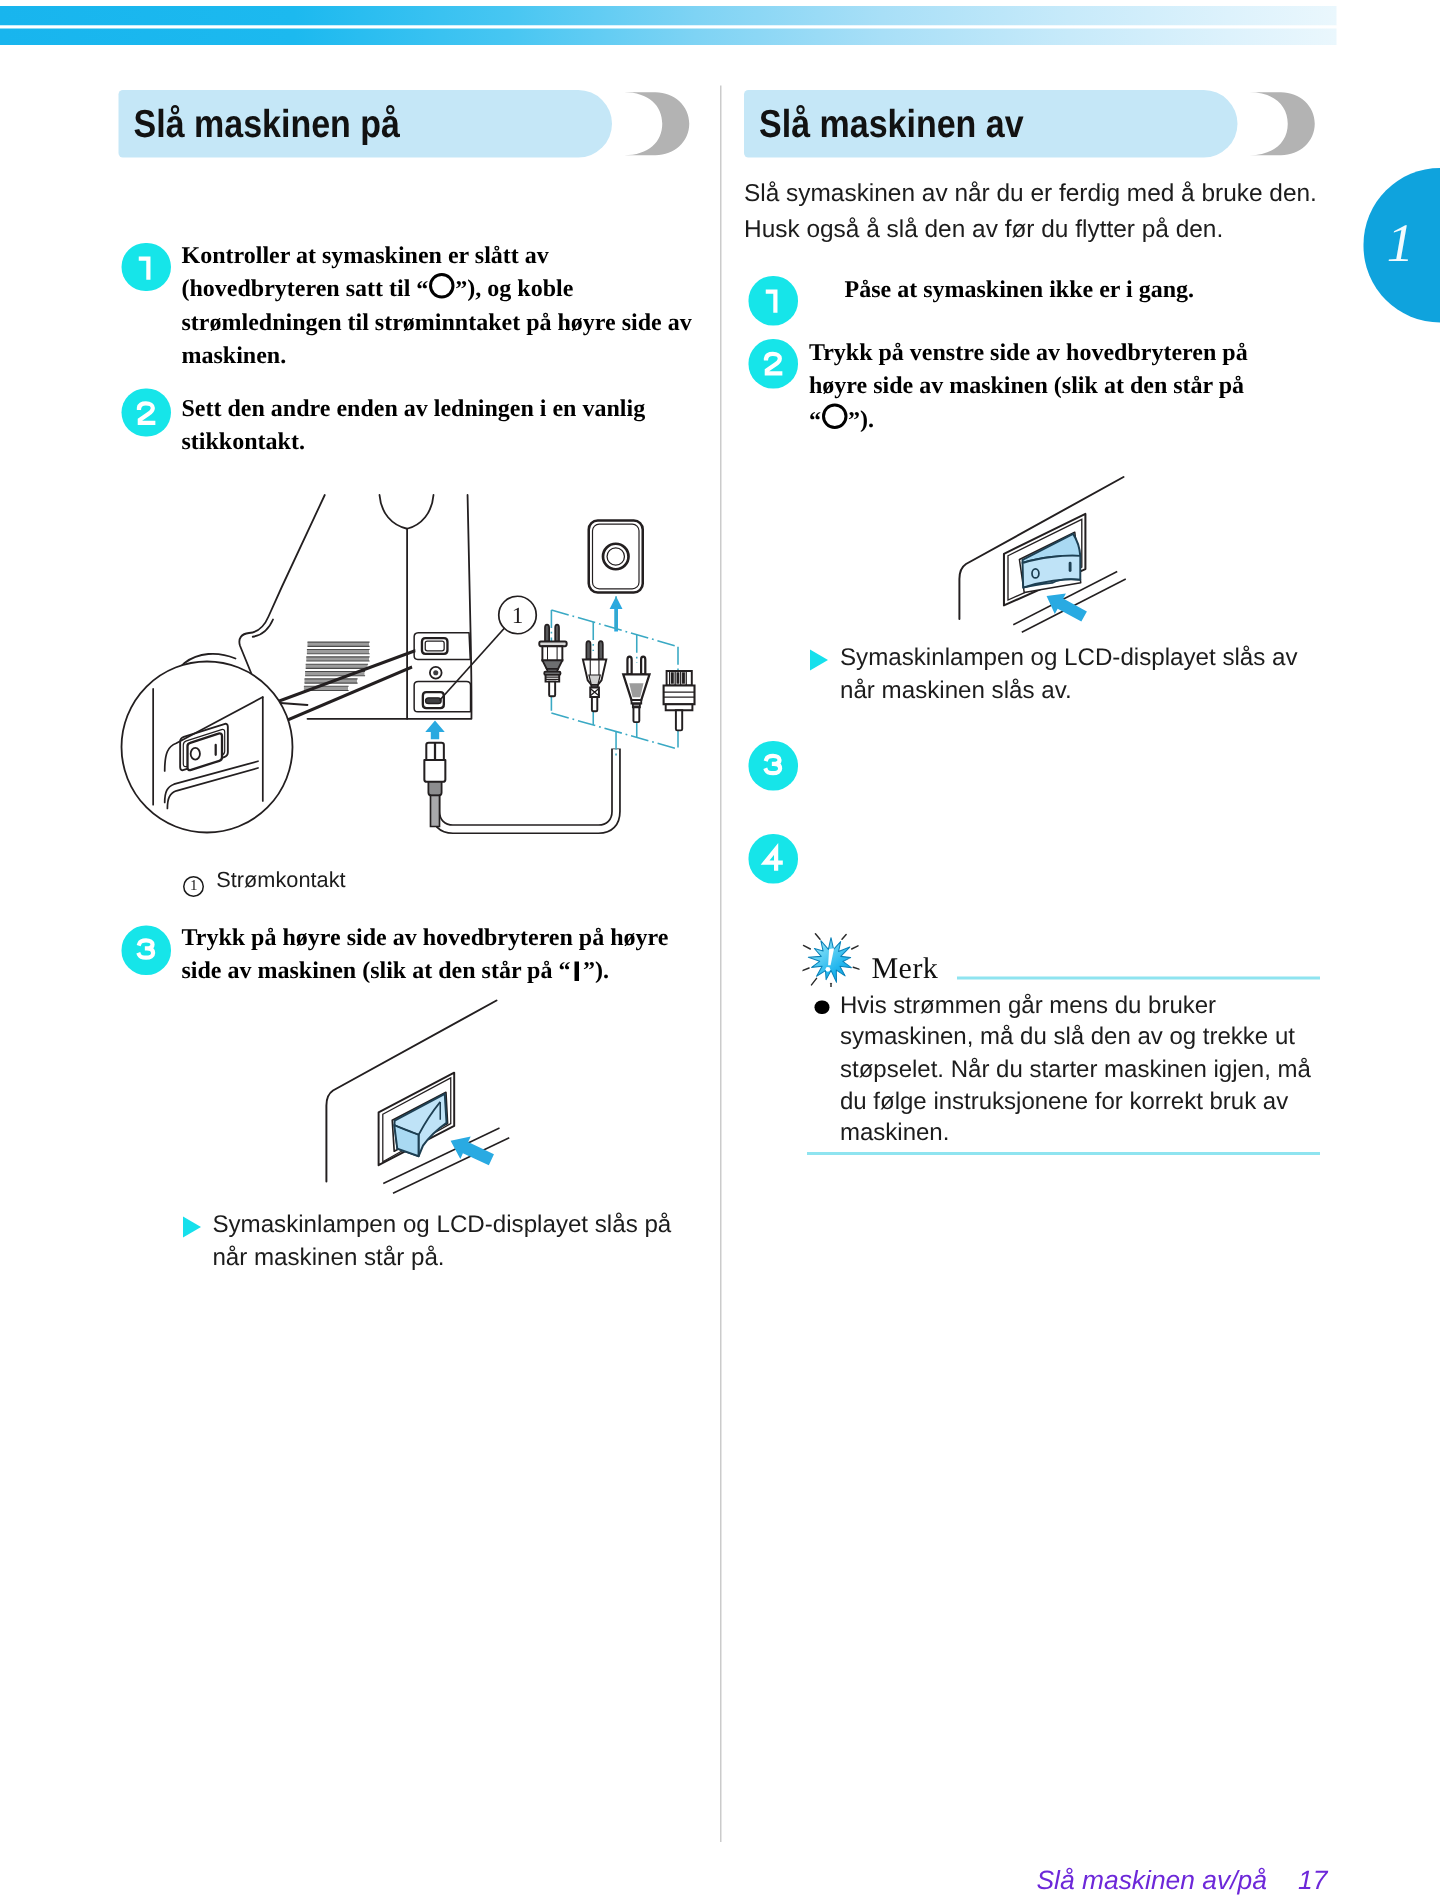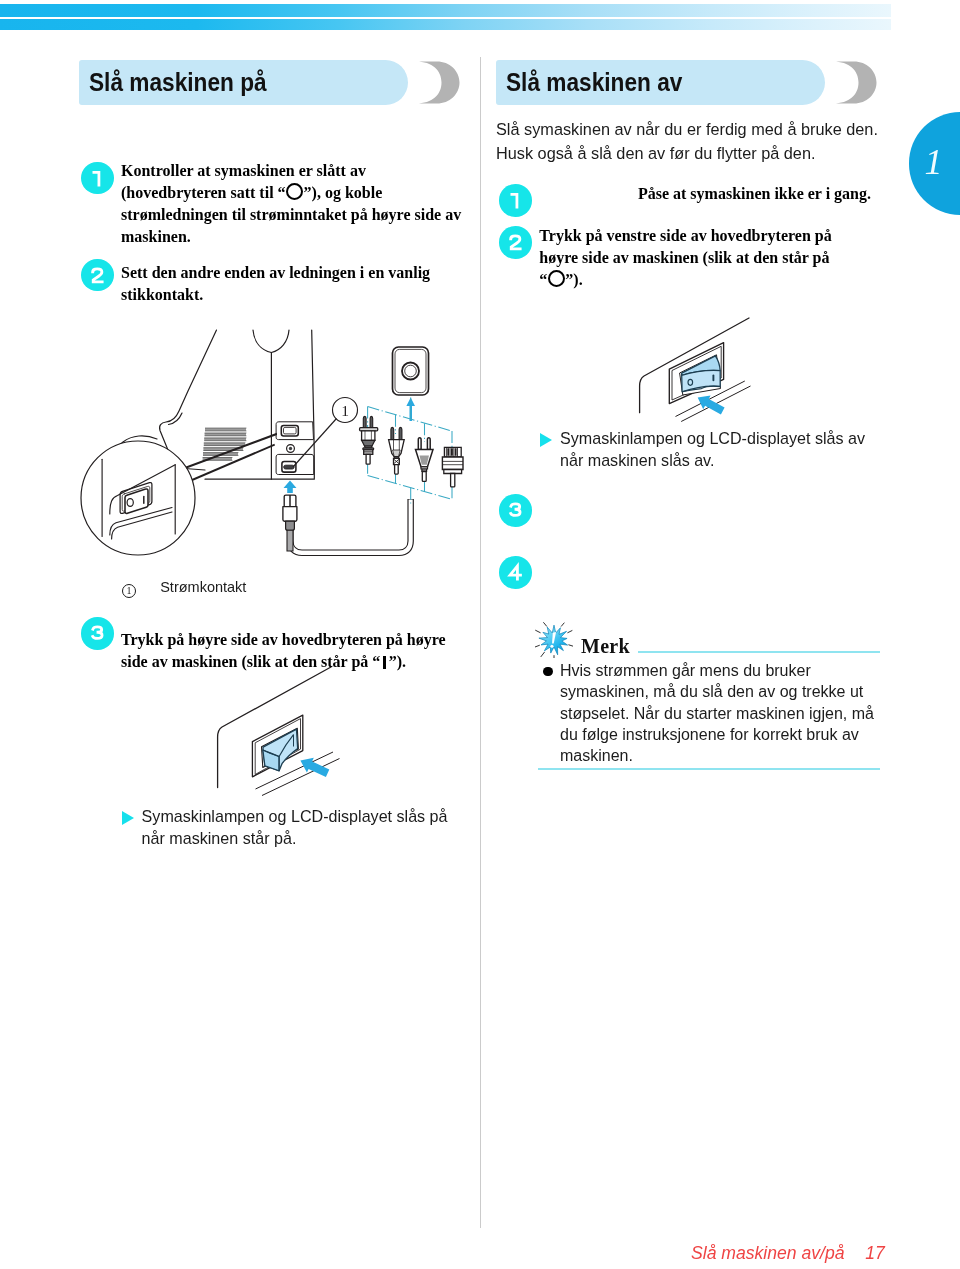--- a/index.html
+++ b/index.html
@@ -53,64 +53,64 @@
 
   
   .rule{position:absolute;height:2px;background:#8fe4f0;}
   .bullet{position:absolute;width:9px;height:9px;border-radius:50%;background:#000;}
 
   
   #divider{left:479.5px;top:57px;width:1.5px;height:1171px;background:#cbcbcb;}
 
   
   #footer{left:691px;top:1243px;font-family:"Liberation Sans",sans-serif;
-          font-style:italic;font-size:17.6px;color:#ef4444;white-space:nowrap;}
+          font-style:italic;font-size:17.6px;color:#6d28d9;white-space:nowrap;}
 
   
   #l-intro{left:79px;top:118px;width:400px;}
   #l-c1{left:81px;top:161.5px;}
   #l-s1{left:121px;top:160px;width:344px;}
   #l-c2{left:81px;top:258.5px;}
   #l-s2{left:121px;top:262px;width:344px;}
 
   #r-intro1{left:496px;top:118px;width:400px;}
   #r-intro2{left:496px;top:142px;width:400px;}
   #r-c1{left:499.3px;top:184px;}
-  #r-s1{left:521px;top:183px;width:350px;text-align:right;}
+  #r-s1{left:563px;top:183px;width:350px;}
   #r-c2{left:499.3px;top:226px;}
   #r-s2{left:539.3px;top:225px;width:322px;}
 
 
   
   #r-tri{left:539.5px;top:432.5px;}
   #r-res{left:560px;top:427px;width:310px;font-size:16.1px;line-height:22px;}
   #r-c3{left:499.3px;top:494px;}
   #r-s3{left:539.3px;top:492px;width:350px;}
   #r-s3p{left:539.3px;top:512.5px;width:350px;font-size:16.1px;}
   #r-c4{left:499.3px;top:556px;}
   #r-s4{left:539.3px;top:553px;width:322px;}
 
   
   #note{left:510px;top:615px;width:380px;height:160px;}
   #note-star{left:24.5px;top:6.5px;}
   #note-title{left:71px;top:20px;font-family:"Liberation Serif",serif;
-     font-weight:bold;font-size:20px;color:#111;letter-spacing:0.3px;}
+     font-weight:normal;font-size:20px;color:#111;letter-spacing:0.3px;}
   #note-rule-top{left:128px;top:35.5px;width:242px;}
   #note-bullet{left:33.3px;top:51.8px;width:9.4px;height:9.4px;}
   #note-body{left:50px;top:45px;width:322px;font-size:16px;line-height:21.3px;}
   #note-rule-bot{left:27.6px;top:153px;width:342.4px;}
 
   
   #l-cap{left:122px;top:579px;font-family:"Liberation Sans",sans-serif;font-size:14.5px;color:#1c1c1c;}
   .capnum{display:inline-block;width:12.2px;height:12.2px;border:0.95px solid #1a1a1a;
      border-radius:50%;text-align:center;line-height:12px;font-size:10px;
      font-family:"Liberation Serif",serif;vertical-align:-1.6px;}
-  .captxt{margin-left:24px;}
+  .captxt{margin-left:8px;}
   #l-c3{left:81px;top:617px;}
-  #l-s3{left:121px;top:615px;width:346px;margin-top:14px;}
+  #l-s3{left:121px;top:615px;width:346px;}
   #l-tri{left:121.6px;top:810.8px;}
   #l-res{left:141.6px;top:805px;width:310px;font-size:16.1px;line-height:22px;}
 
   
   #fig-main{left:62px;top:336px;}
   #fig-cord{left:286.8px;top:499px;}
   #fig-plugs{left:288px;top:345px;}
   #fig-switch-on{left:185px;top:668px;}
   #fig-switch-off{left:609px;top:321px;}
   .symwrap{white-space:nowrap;}

